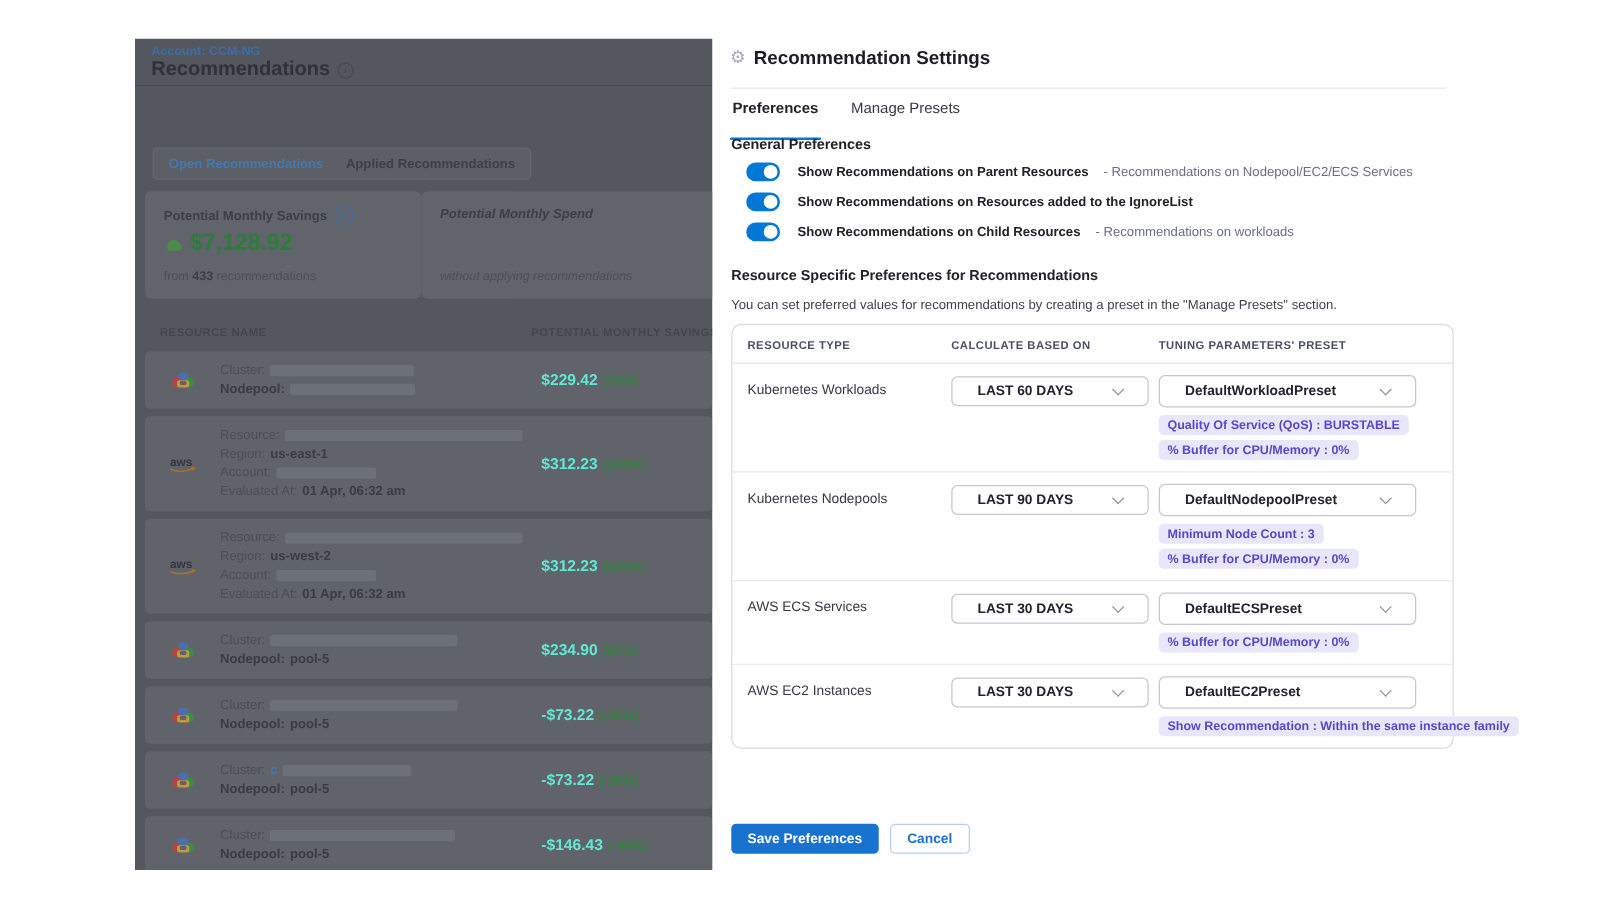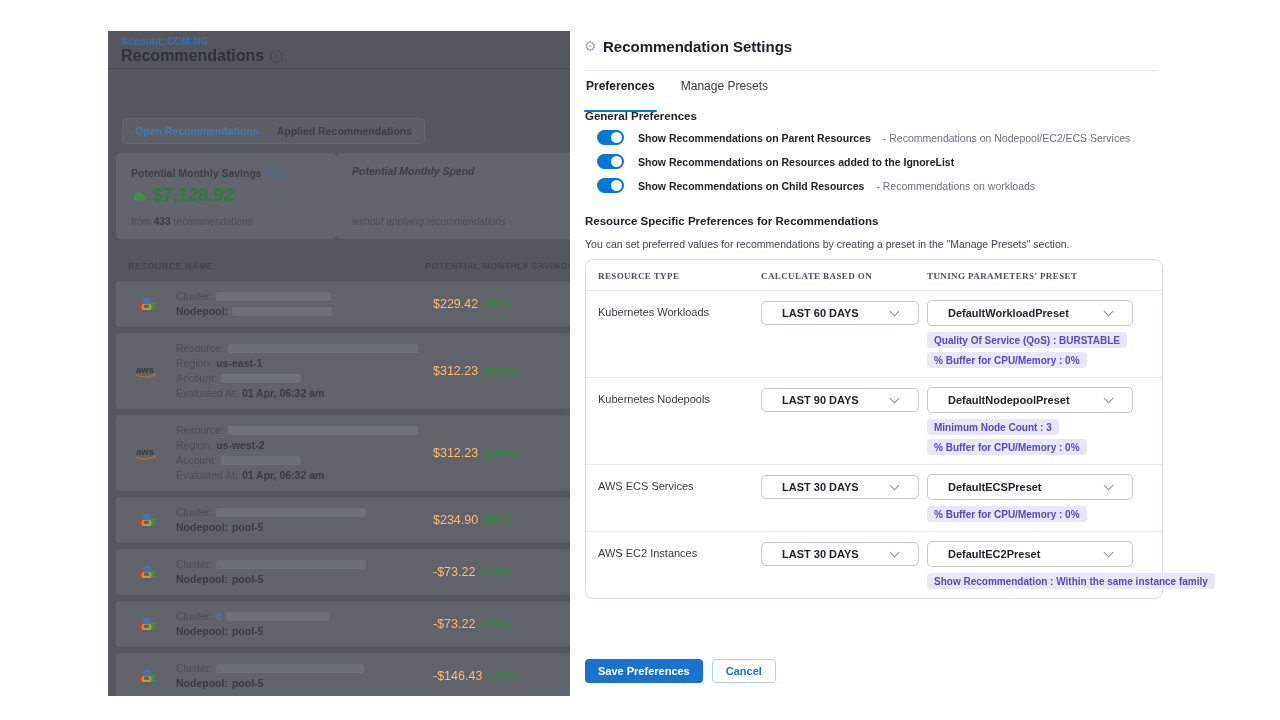--- a/index.html
+++ b/index.html
@@ -41,21 +41,21 @@
   #rec-rows{position:absolute;left:8px;top:250px;width:454px;}
   .rrow{position:relative;background:#60646a;border-radius:4px;margin-bottom:6px;padding:8px 0;}
   .ricon{position:absolute;left:16px;top:50%;transform:translateY(-50%);width:28px;display:flex;justify-content:center;}
   .rlines{margin-left:60px;}
   .rline{font-size:10.5px;line-height:15px;color:#4a4e55;display:flex;align-items:center;gap:4px;white-space:nowrap;}
   .rlabel.bold{font-weight:700;color:#383c43;}
   .rvalue{font-weight:700;color:#383c43;}
   .rlink{color:#4478b0;font-weight:600;}
   .redact{display:inline-block;height:9px;border-radius:2px;background:#6c7077;}
   .ramt{position:absolute;left:317px;top:50%;transform:translateY(-50%);display:flex;align-items:baseline;gap:4px;white-space:nowrap;}
-  .ramt .amt{font-size:12.5px;font-weight:400;color:#fdba74;}
+  .ramt .amt{font-size:12.5px;font-weight:700;color:#5eead4;}
   .ramt .pct{font-size:10.5px;font-weight:600;color:#35823f;}
   
   .drawer{position:absolute;left:570px;top:0;width:710px;height:720px;background:#ffffff;}
   .gear{position:absolute;left:14px;top:39px;font-family:"DejaVu Sans",sans-serif;
     font-size:14px;color:#a9aac0;line-height:1;}
   .stitle{position:absolute;left:33px;top:38px;font-size:15px;font-weight:700;color:#1c1c28;}
   .t-div{position:absolute;left:15px;top:70px;width:572px;height:1px;background:#e6e7ee;}
   .stabs{position:absolute;left:16px;top:79px;display:flex;gap:26px;}
   .stab{font-size:12px;color:#383946;padding-bottom:17px;position:relative;white-space:nowrap;}
   .stab.active{font-weight:700;color:#22222a;}
@@ -65,21 +65,21 @@
   .trow{display:flex;align-items:center;margin-bottom:9px;height:15px;}
   .tswitch{position:relative;width:27px;height:15px;border-radius:8px;background:#0278d5;flex:none;}
   .tswitch::after{content:'';position:absolute;top:2px;right:2px;width:11px;height:11px;border-radius:50%;background:#fff;}
   .tlabel{margin-left:14px;font-size:10.5px;font-weight:700;color:#22222a;white-space:nowrap;}
   .tdesc{margin-left:12px;font-size:10.5px;color:#6b6d85;white-space:nowrap;}
   .rheading{position:absolute;left:15px;top:215px;font-size:11.5px;font-weight:700;color:#22222a;}
   .rdesc{position:absolute;left:15px;top:238px;font-size:10.5px;color:#3f4152;}
   .pcard{position:absolute;left:15px;top:259px;width:578px;background:#fff;
     border:1px solid #d9dae5;border-radius:8px;box-sizing:border-box;}
   .phead{display:grid;grid-template-columns:163px 166px 1fr;padding:11px 12px 9px;
-    border-bottom:1px solid #e4e5ec;font-size:9px;font-weight:700;letter-spacing:0.4px;color:#4c4e66;font-family:Liberation Serif, serif;}
+    border-bottom:1px solid #e4e5ec;font-size:9px;font-weight:700;letter-spacing:0.4px;color:#4c4e66;}
   .prow{display:grid;grid-template-columns:163px 166px 1fr;padding:5px 12px 9px;}
   .prow + .prow{border-top:1px solid #e9eaf0;}
   .ptype{font-size:11px;color:#383946;padding-top:10px;}
   .pselect{width:158px;height:24px;border:1px solid #c5c6d3;border-radius:5px;background:#fff;
     display:flex;align-items:center;justify-content:space-between;padding:0 20px;
     font-size:11px;font-weight:600;color:#23232f;margin-top:5px;box-sizing:border-box;white-space:nowrap;}
   .pselect.wide{width:206px;height:26px;margin-top:4px;}
   .caret{width:6px;height:6px;border-right:1.5px solid #8e8fa3;border-bottom:1.5px solid #8e8fa3;
     transform:rotate(45deg);margin-top:-3px;flex:none;margin-left:6px;}
   .pbadges{display:flex;flex-direction:column;align-items:flex-start;gap:4px;margin-top:6px;}

